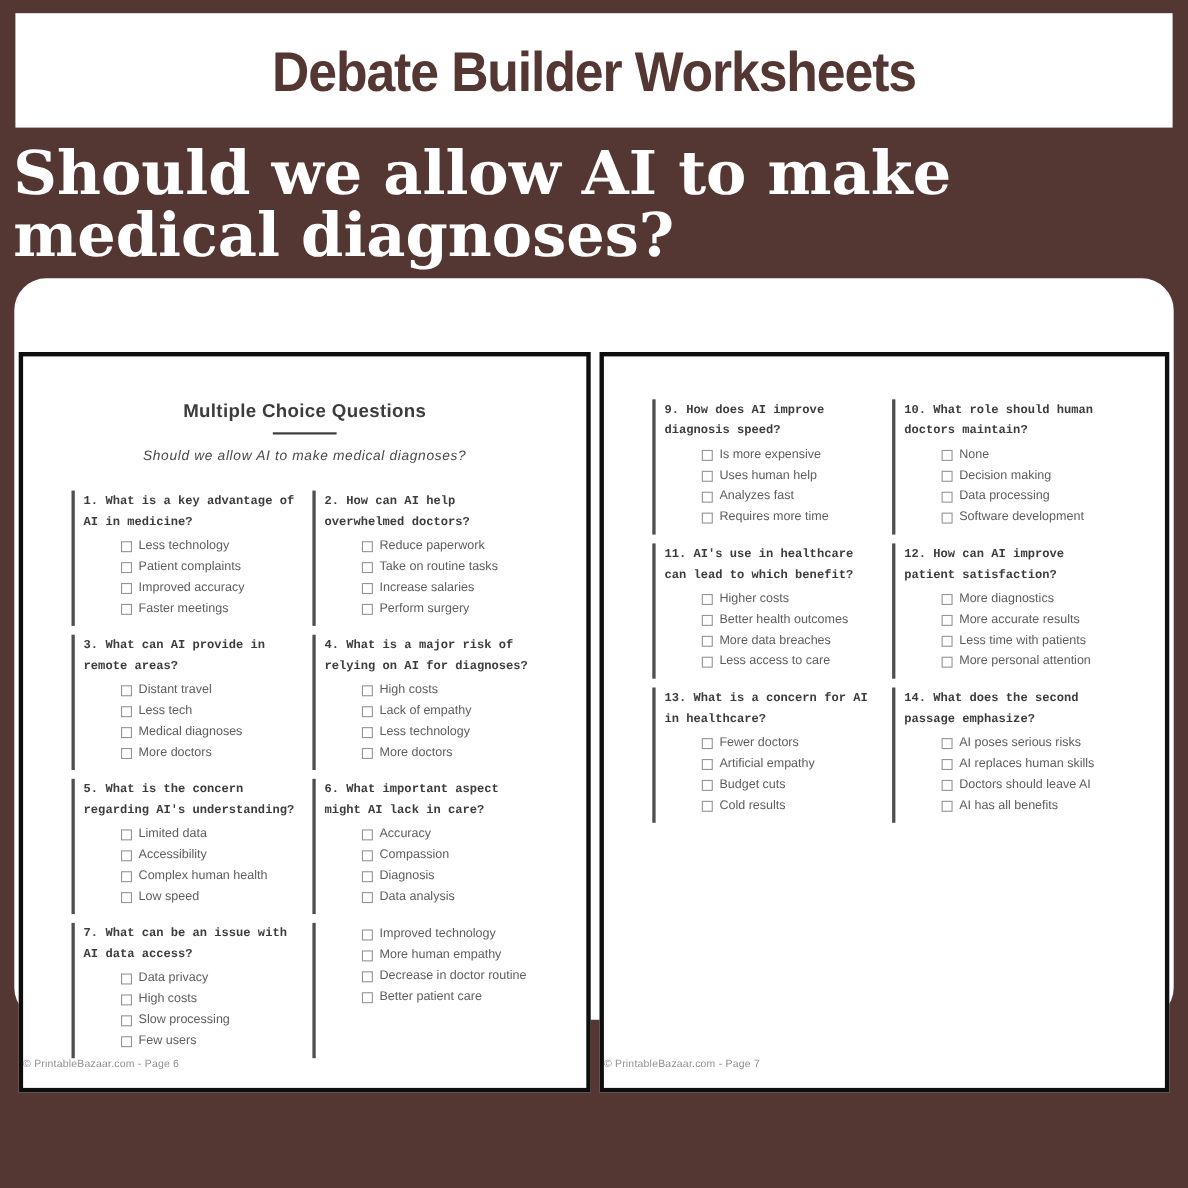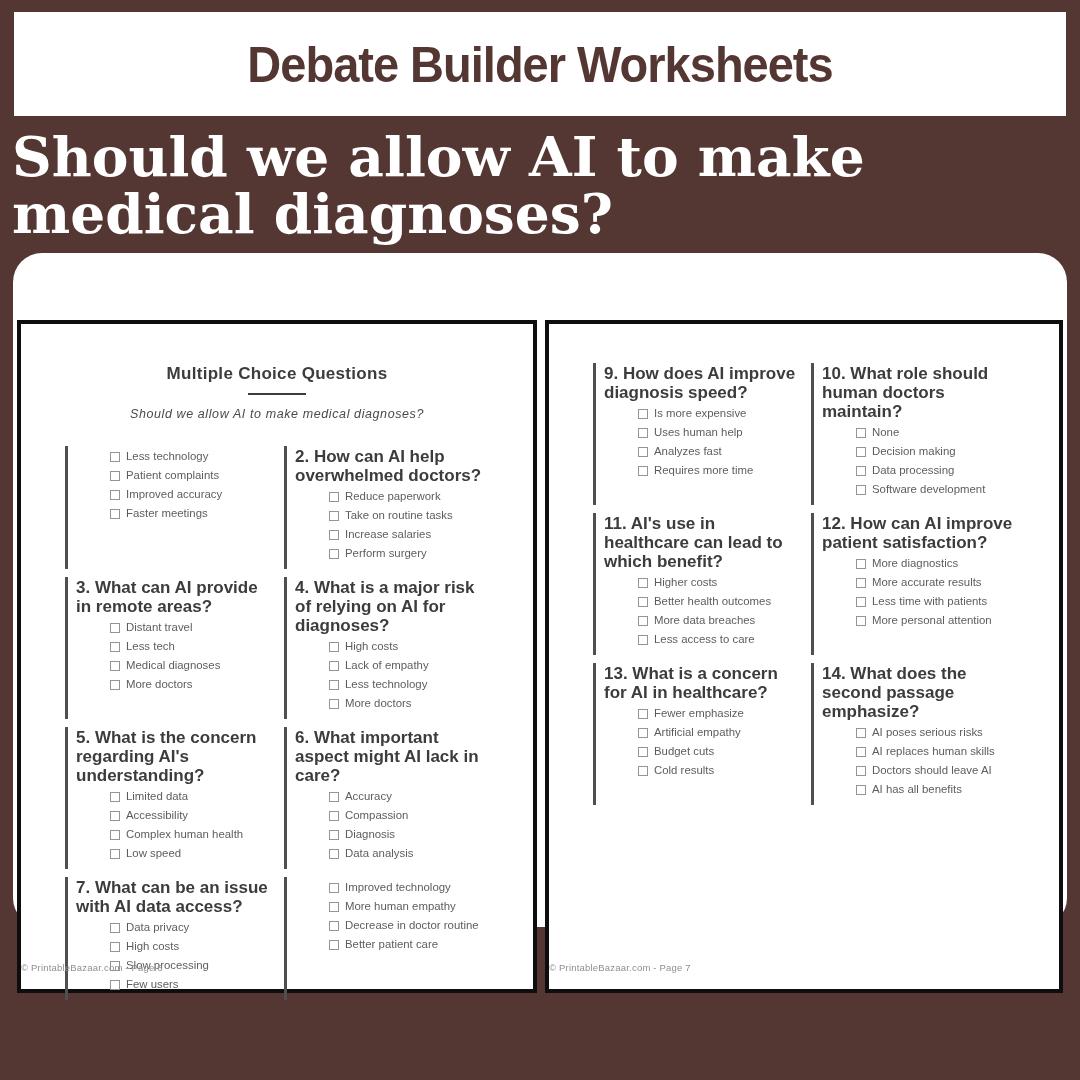--- a/index.html
+++ b/index.html
@@ -43,21 +43,21 @@
     text-align:center;font-style:italic;font-size:12.5px;color:#4a4a4a;
     letter-spacing:0.6px;line-height:16px;margin-bottom:24px;
   }
   .q-grid{
     display:grid;grid-template-columns:1fr 1fr;column-gap:14px;row-gap:8px;
   }
   .q-block{
     border-left:3px solid #4f4f4f;padding:1px 0 6px 8px;
   }
   .q-heading{
-    font-weight:bold;font-size:17px;color:#3c3c3c;line-height:19px;margin-bottom:2px;
+    font-weight:bold;font-size:11px;color:#3c3c3c;line-height:19px;margin-bottom:2px;font-family:Liberation Mono, monospace;
   }
   .q-option{
     display:flex;align-items:center;margin-left:34px;
     font-size:11.4px;color:#5d5d5d;line-height:19px;height:19px;
   }
   .checkbox{
     display:inline-block;width:8px;height:8px;border:1px solid #949494;
     margin-right:6px;flex:none;background:#ffffff;
   }
   .opt-label{white-space:nowrap;}
@@ -81,20 +81,21 @@
   </div>
 
   <div class="content-area">
 
     <div class="page page-left">
       <div class="page-title">Multiple Choice Questions</div>
       <div class="title-divider"></div>
       <div class="page-subtitle">Should we allow AI to make medical diagnoses?</div>
       <div class="q-grid">
           <div class="q-block">
+            <div class="q-heading">1. What is a key advantage of AI in medicine?</div>
             <div class="q-option">
               <span class="checkbox"></span>
               <span class="opt-label">Less technology</span>
             </div>
             <div class="q-option">
               <span class="checkbox"></span>
               <span class="opt-label">Patient complaints</span>
             </div>
             <div class="q-option">
               <span class="checkbox"></span>
@@ -316,21 +317,21 @@
             </div>
             <div class="q-option">
               <span class="checkbox"></span>
               <span class="opt-label">More personal attention</span>
             </div>
           </div>
           <div class="q-block">
             <div class="q-heading">13. What is a concern for AI in healthcare?</div>
             <div class="q-option">
               <span class="checkbox"></span>
-              <span class="opt-label">Fewer emphasize</span>
+              <span class="opt-label">Fewer doctors</span>
             </div>
             <div class="q-option">
               <span class="checkbox"></span>
               <span class="opt-label">Artificial empathy</span>
             </div>
             <div class="q-option">
               <span class="checkbox"></span>
               <span class="opt-label">Budget cuts</span>
             </div>
             <div class="q-option">

